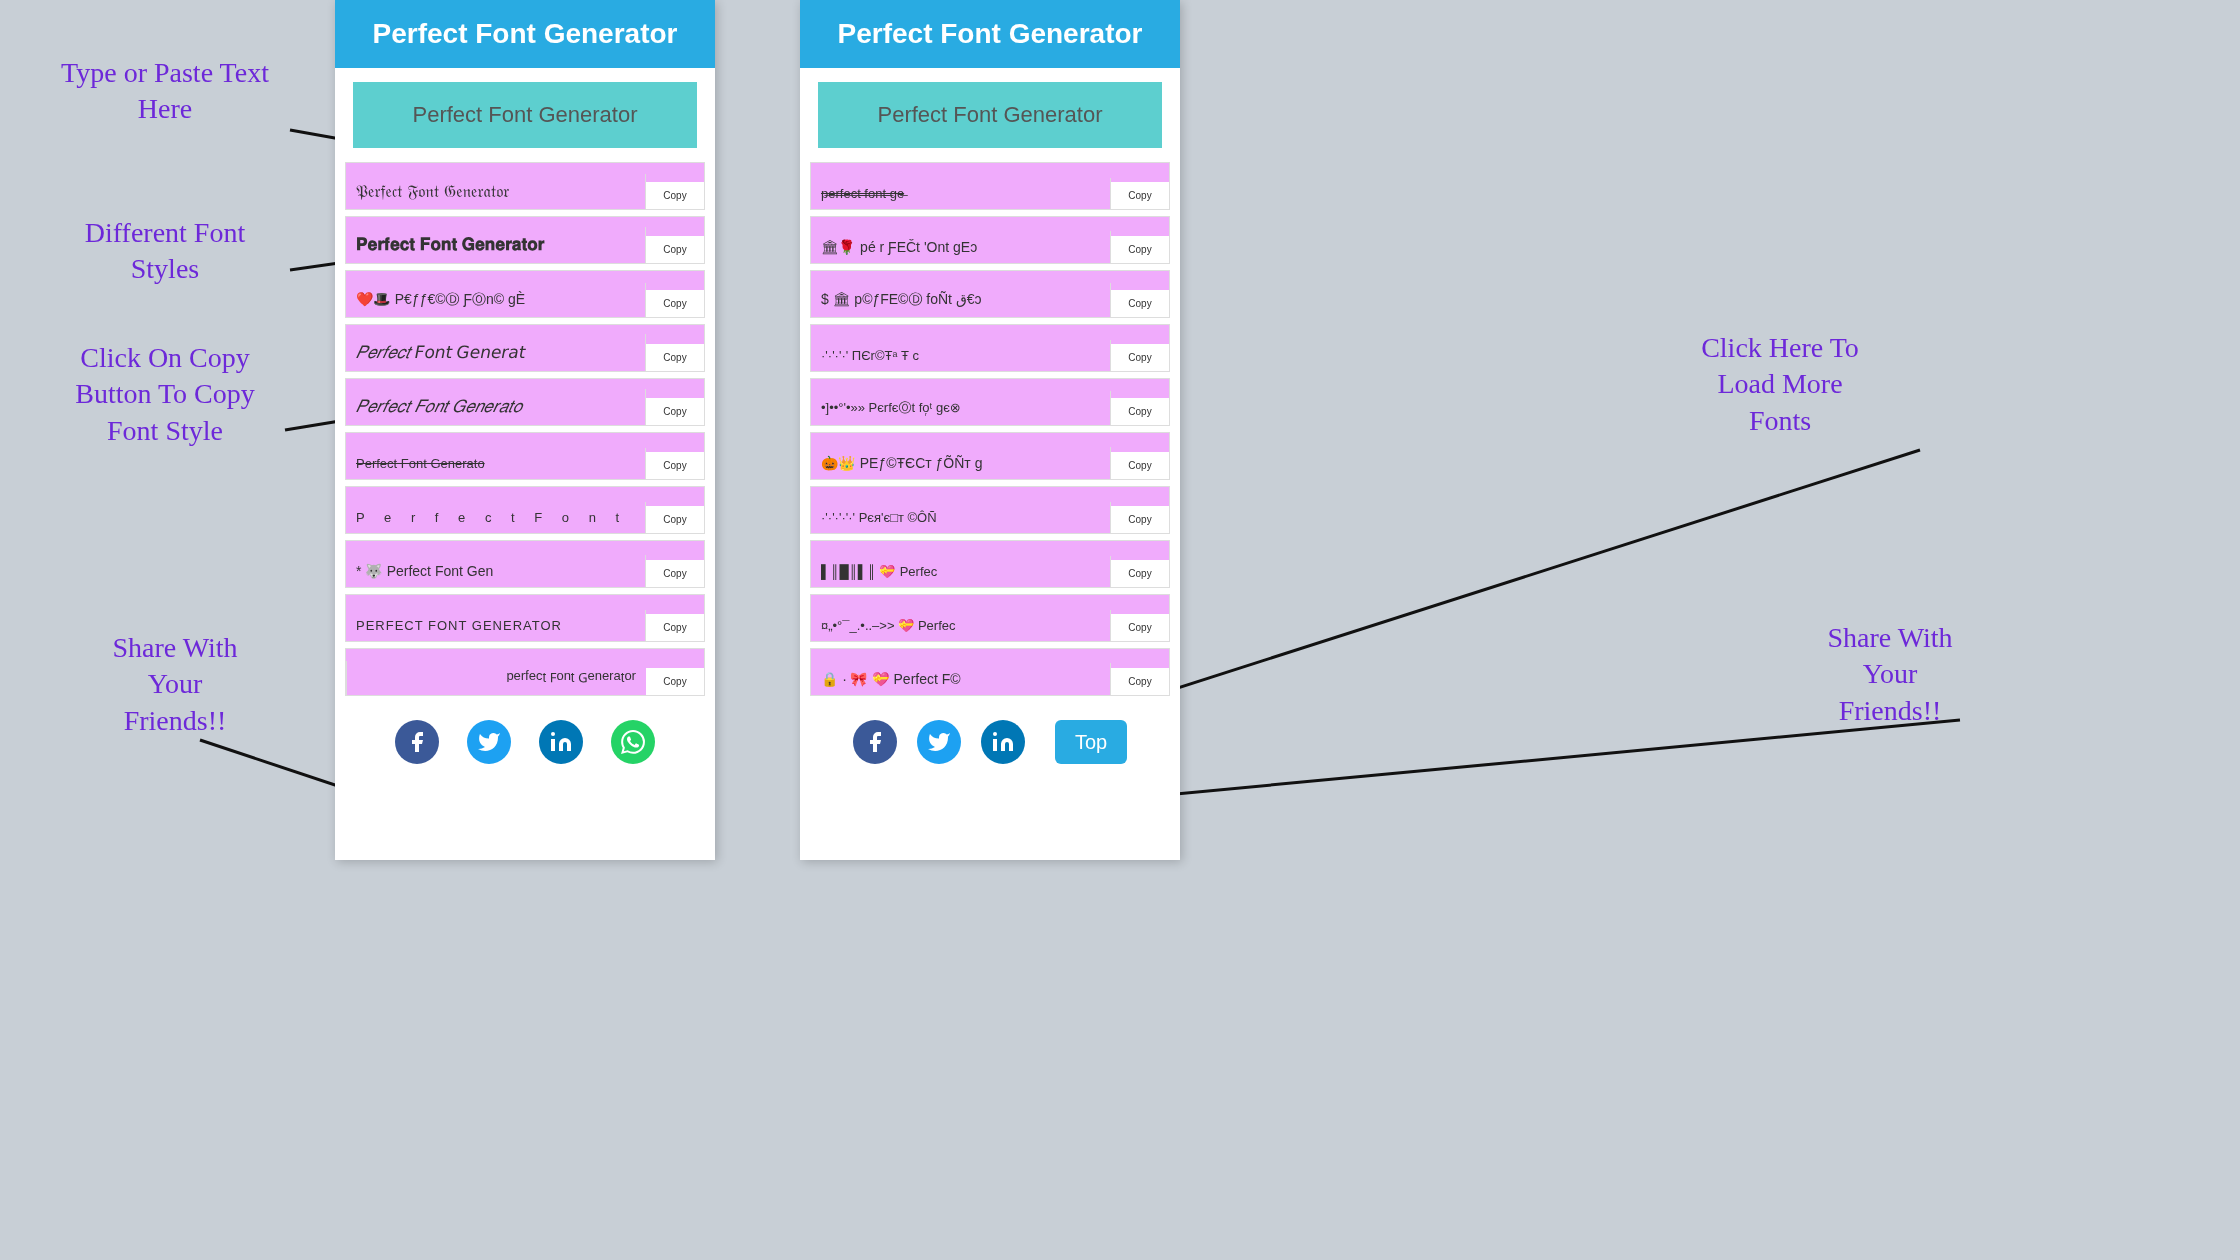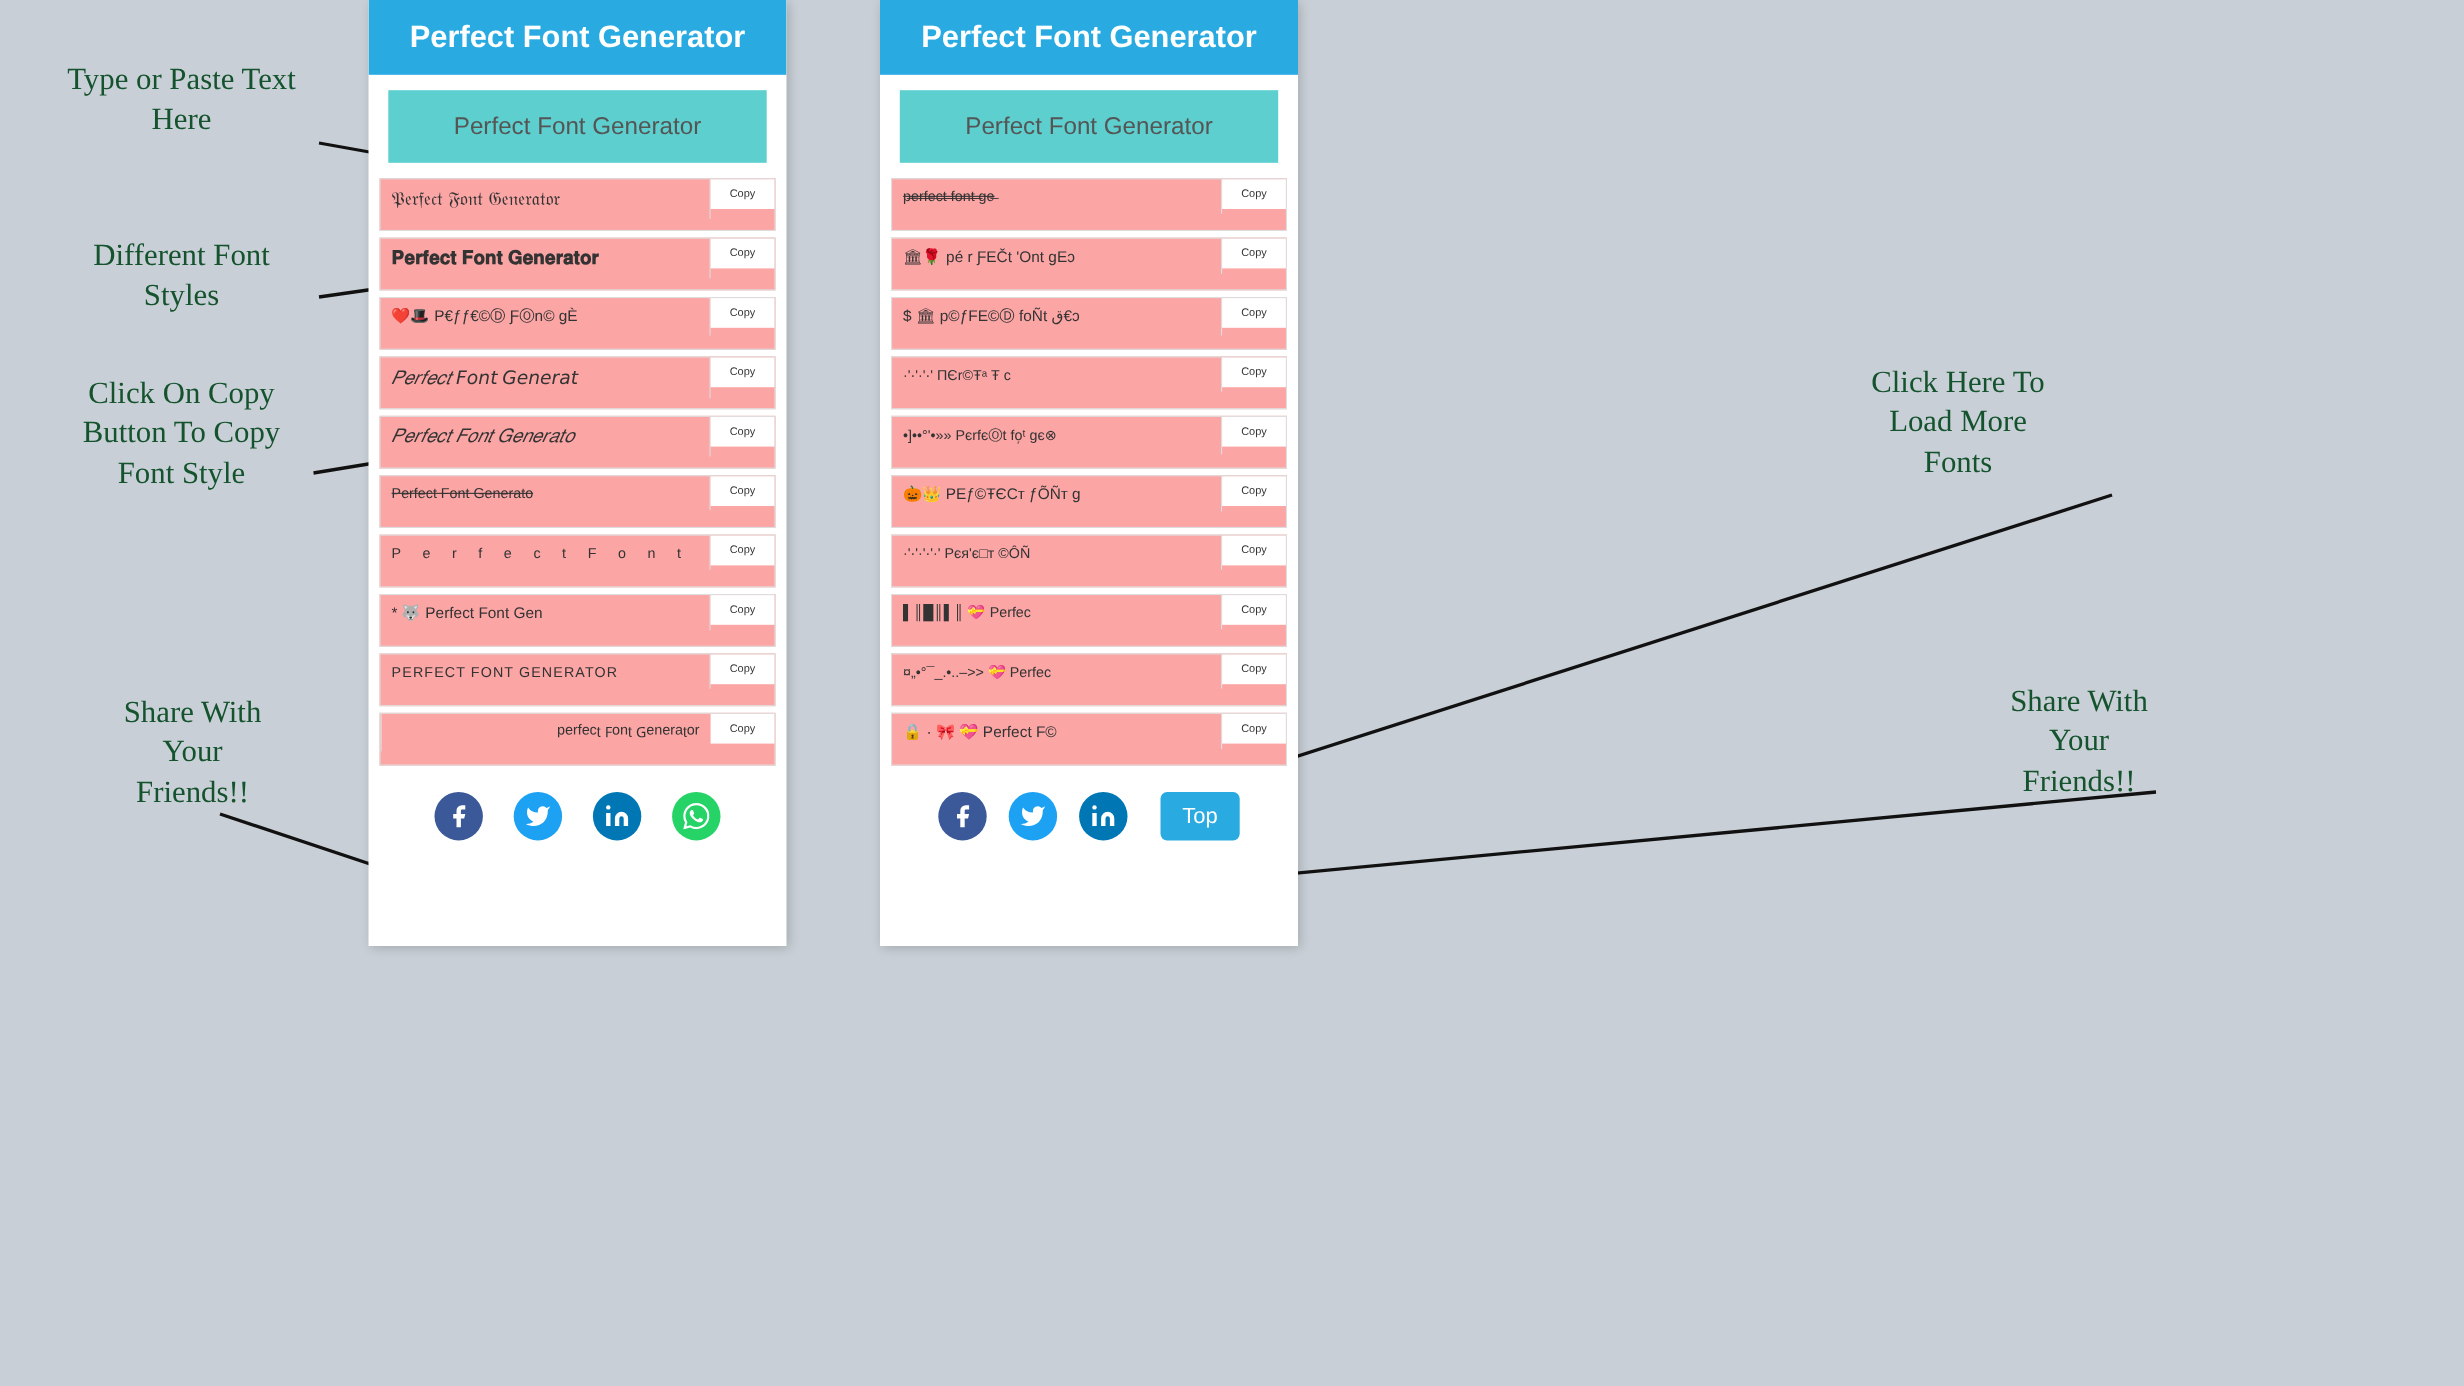--- a/index.html
+++ b/index.html
@@ -10,21 +10,21 @@
       height: 1260px;
       overflow: hidden;
       position: relative;
     }
 
     
     .annotation {
       position: absolute;
       font-family: 'Segoe Script', 'Comic Sans MS', cursive;
       font-size: 28px;
-      color: #14532d;
+      color: #6d28d9;
       line-height: 1.3;
       text-align: center;
     }
 
     
     .arrows-svg {
       position: absolute;
       top: 0; left: 0;
       width: 100%; height: 100%;
       pointer-events: none;
@@ -66,24 +66,24 @@
       text-align: center;
       cursor: text;
     }
 
     
     .font-list {
       padding: 0 10px;
     }
     .font-row {
       display: flex;
-      align-items: flex-start;
+      align-items: flex-end;
       border: 1px solid #ddd;
       margin-bottom: 6px;
-      background: #fca5a5;
+      background: #f0abfc;
       min-height: 48px;
     }
     .font-text {
       flex: 1;
       padding: 8px 10px;
       font-size: 17px;
       color: #333;
       overflow: hidden;
       white-space: nowrap;
       text-overflow: ellipsis;

